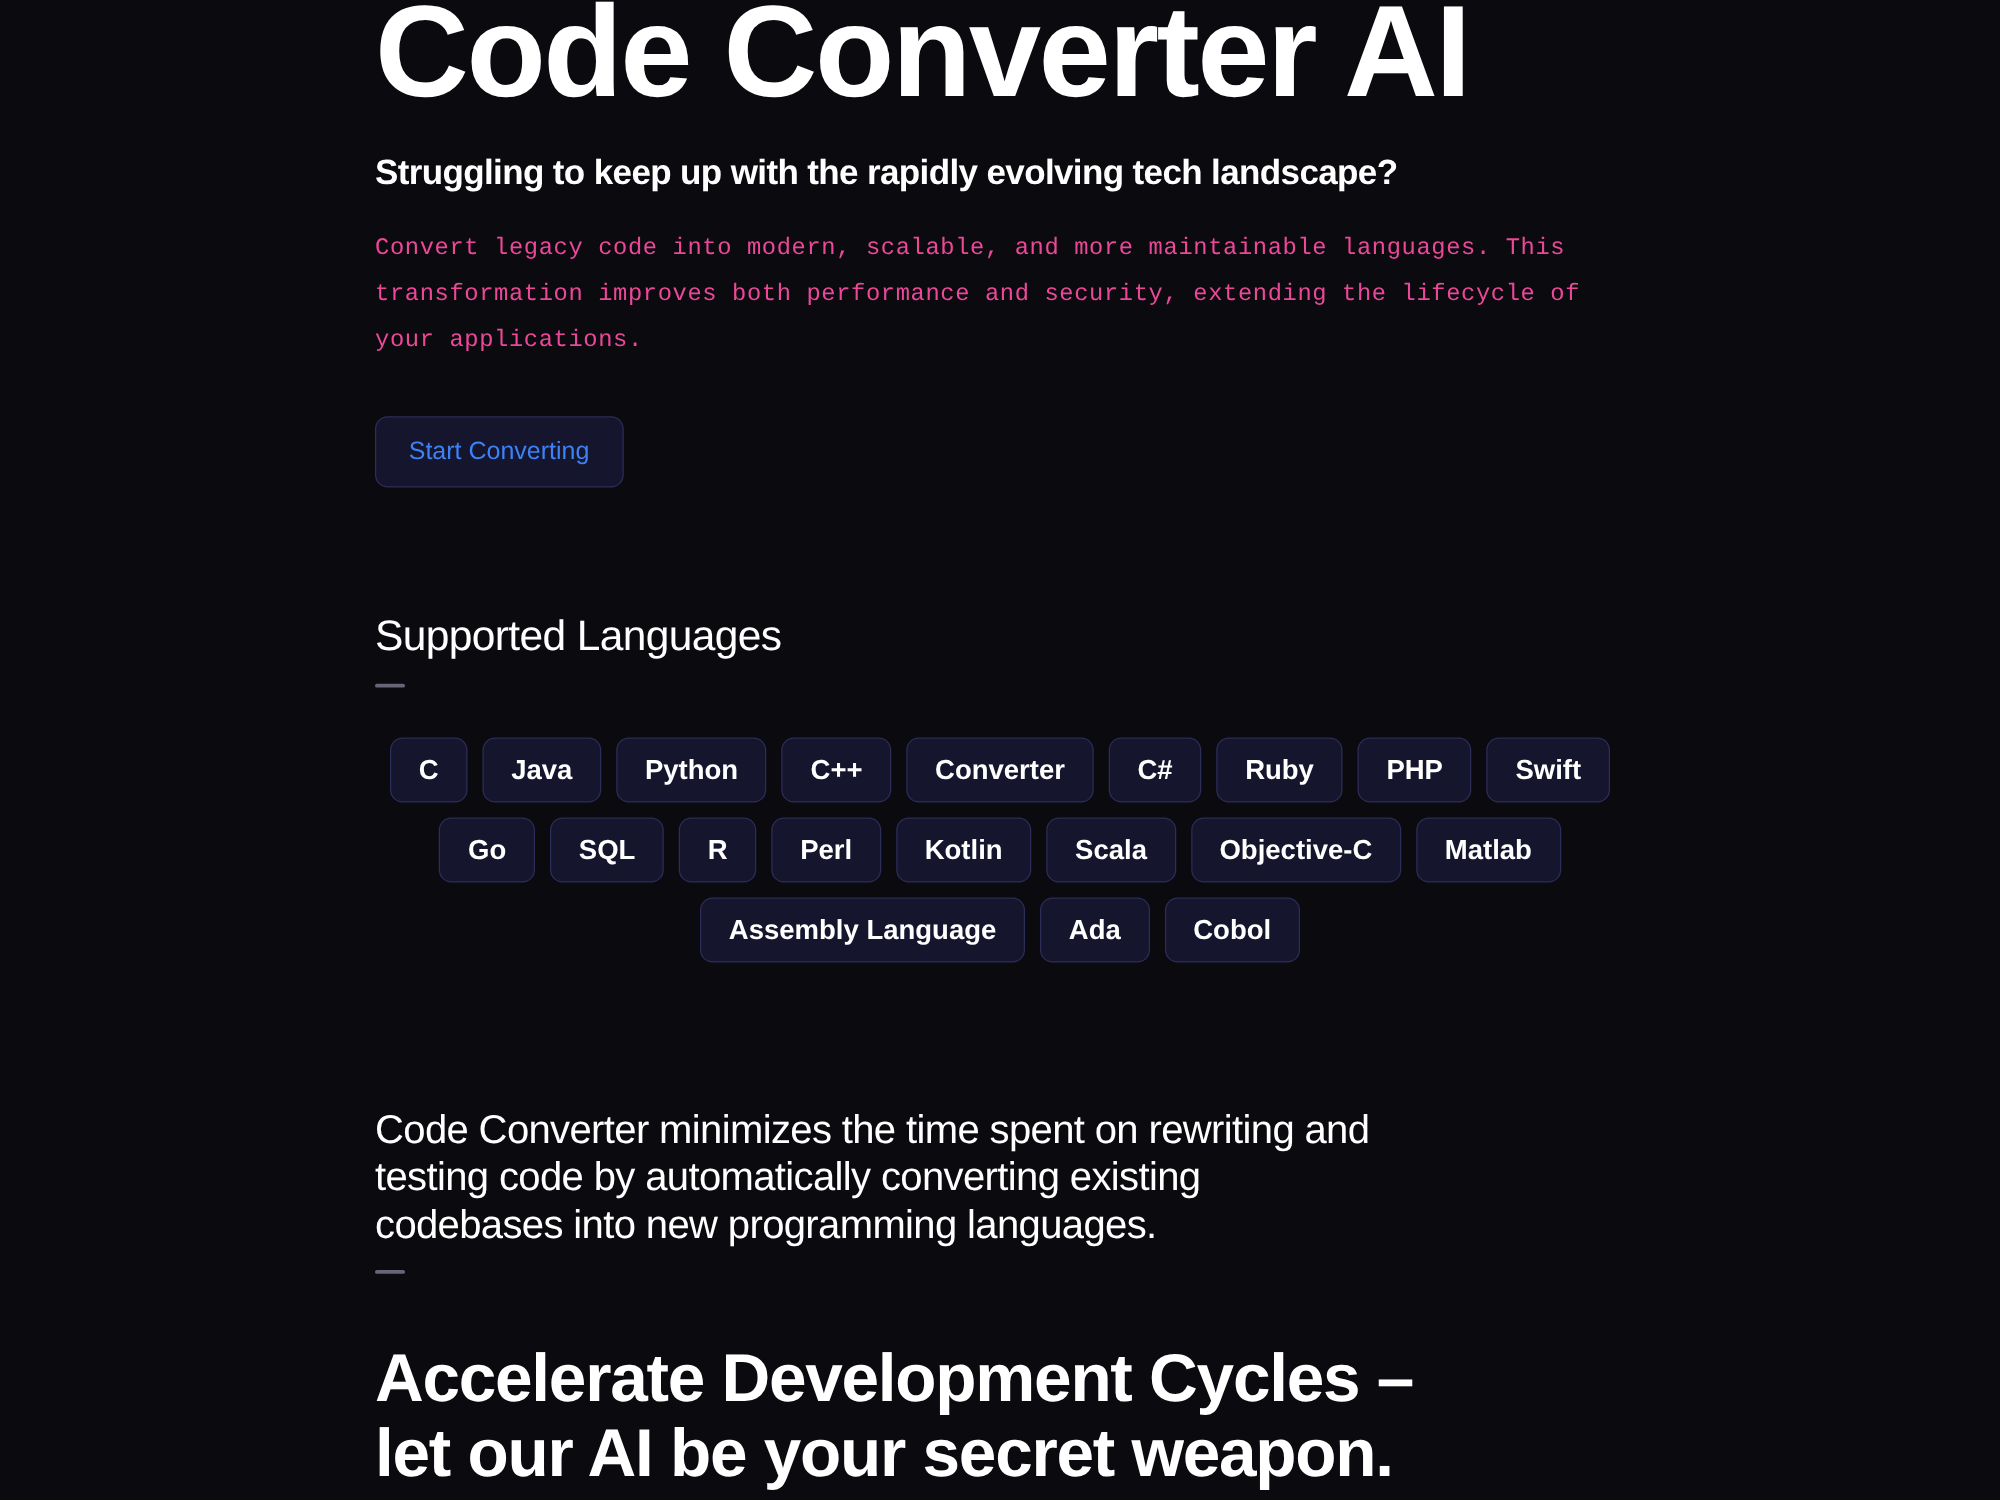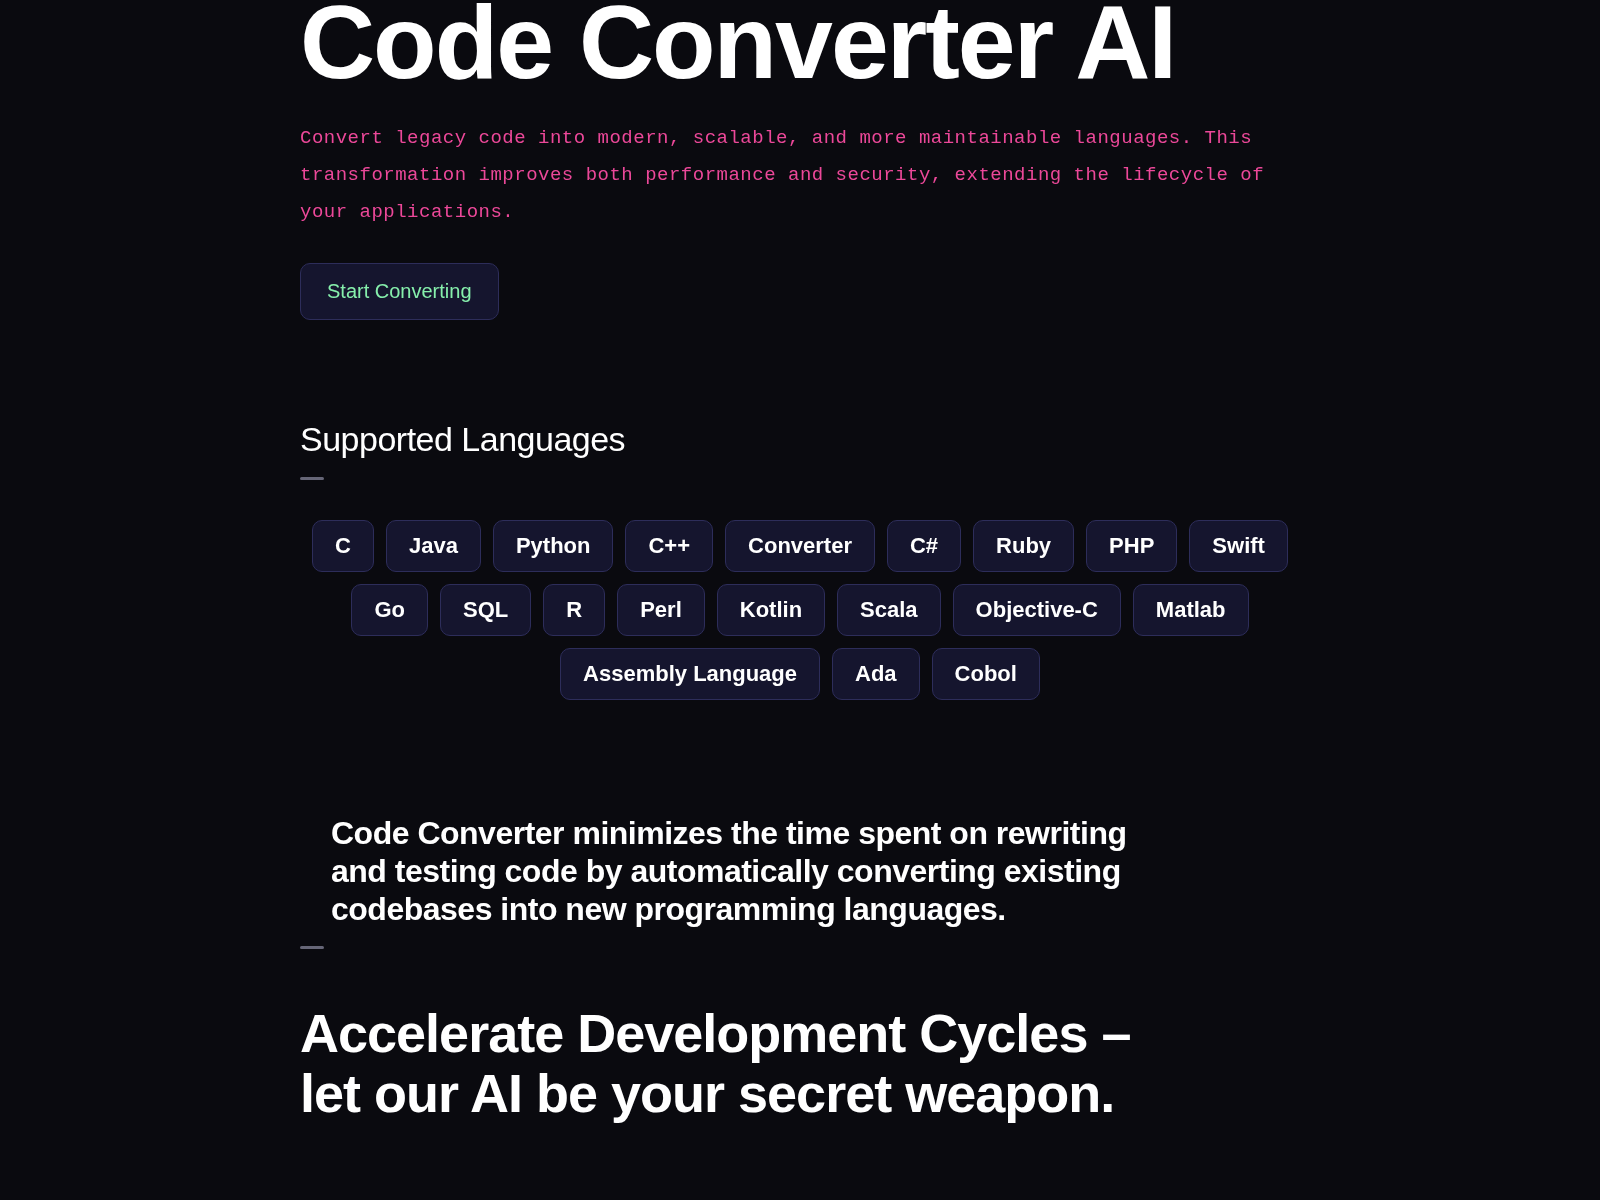--- a/index.html
+++ b/index.html
@@ -35,26 +35,26 @@
     line-height: 1.95;
     color: #ec4899;
     margin-top: 26px;
     max-width: 1050px;
     letter-spacing: 0.5px;
   }
   .cta-button {
     display: inline-block;
     background: #15152e;
     border: 1px solid #2d2d5a;
-    color: #86efac;
+    color: #3b82f6;
     font-size: 20px;
     font-weight: 500;
     padding: 16px 26px;
     border-radius: 10px;
-    margin-top: 32px;
+    margin-top: 42px;
     cursor: pointer;
   }
   .section-heading {
     font-size: 34px;
     font-weight: 400;
     margin-top: 100px;
     letter-spacing: -0.5px;
   }
   .divider {
     width: 24px;
@@ -77,40 +77,40 @@
     color: #ffffff;
     font-size: 22px;
     font-weight: 700;
     padding: 12px 22px;
     border-radius: 10px;
     cursor: pointer;
     white-space: nowrap;
   }
   .benefits-intro {
     font-size: 32px;
-    font-weight: 700;
+    font-weight: 400;
     line-height: 1.18;
     margin-top: 115px;
     max-width: 810px;
     letter-spacing: -0.5px;
-    margin-left: 31px;
   }
   .benefits-headline {
     font-size: 54px;
     font-weight: 900;
     line-height: 1.1;
     margin-top: 55px;
     letter-spacing: -1px;
   }
 </style>
 </head>
 <body>
 
 <div class="container">
   <h1 class="hero-title">Code Converter AI</h1>
+  <h2 class="hero-subtitle">Struggling to keep up with the rapidly evolving tech landscape?</h2>
   <p class="hero-description">Convert legacy code into modern, scalable, and more maintainable languages. This transformation improves both performance and security, extending the lifecycle of your applications.</p>
   <button class="cta-button">Start Converting</button>
 
   <h3 class="section-heading">Supported Languages</h3>
   <div class="divider"></div>
 
   <div class="lang-container" id="lang-container">
       <div class="lang-pill">C</div>
       <div class="lang-pill">Java</div>
       <div class="lang-pill">Python</div>

